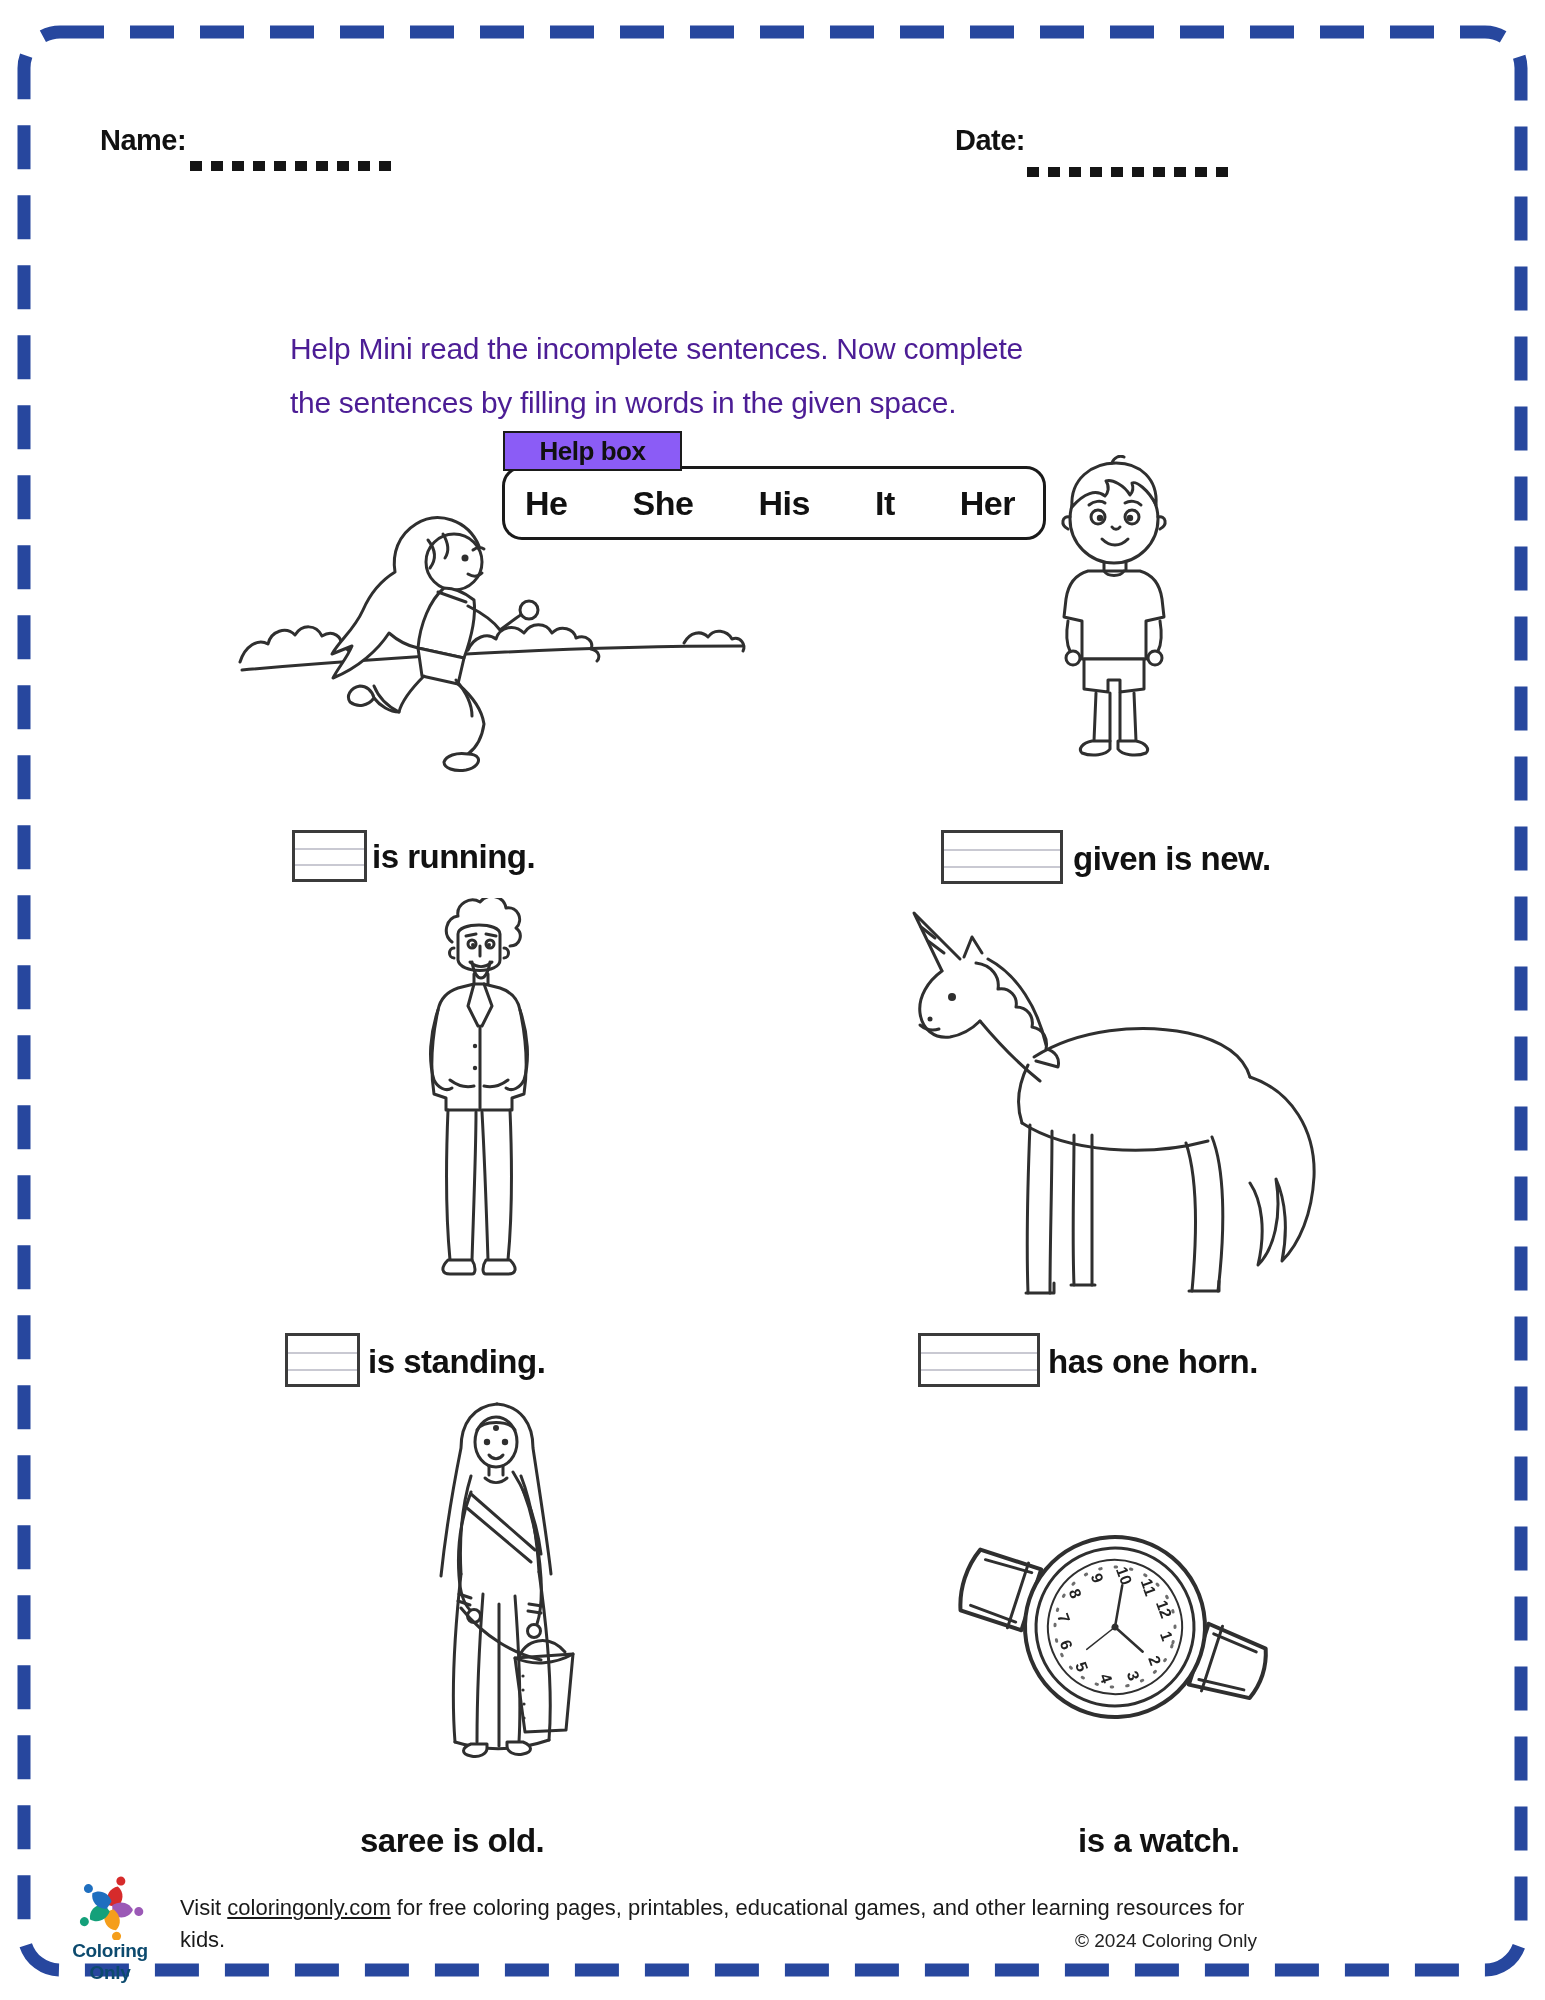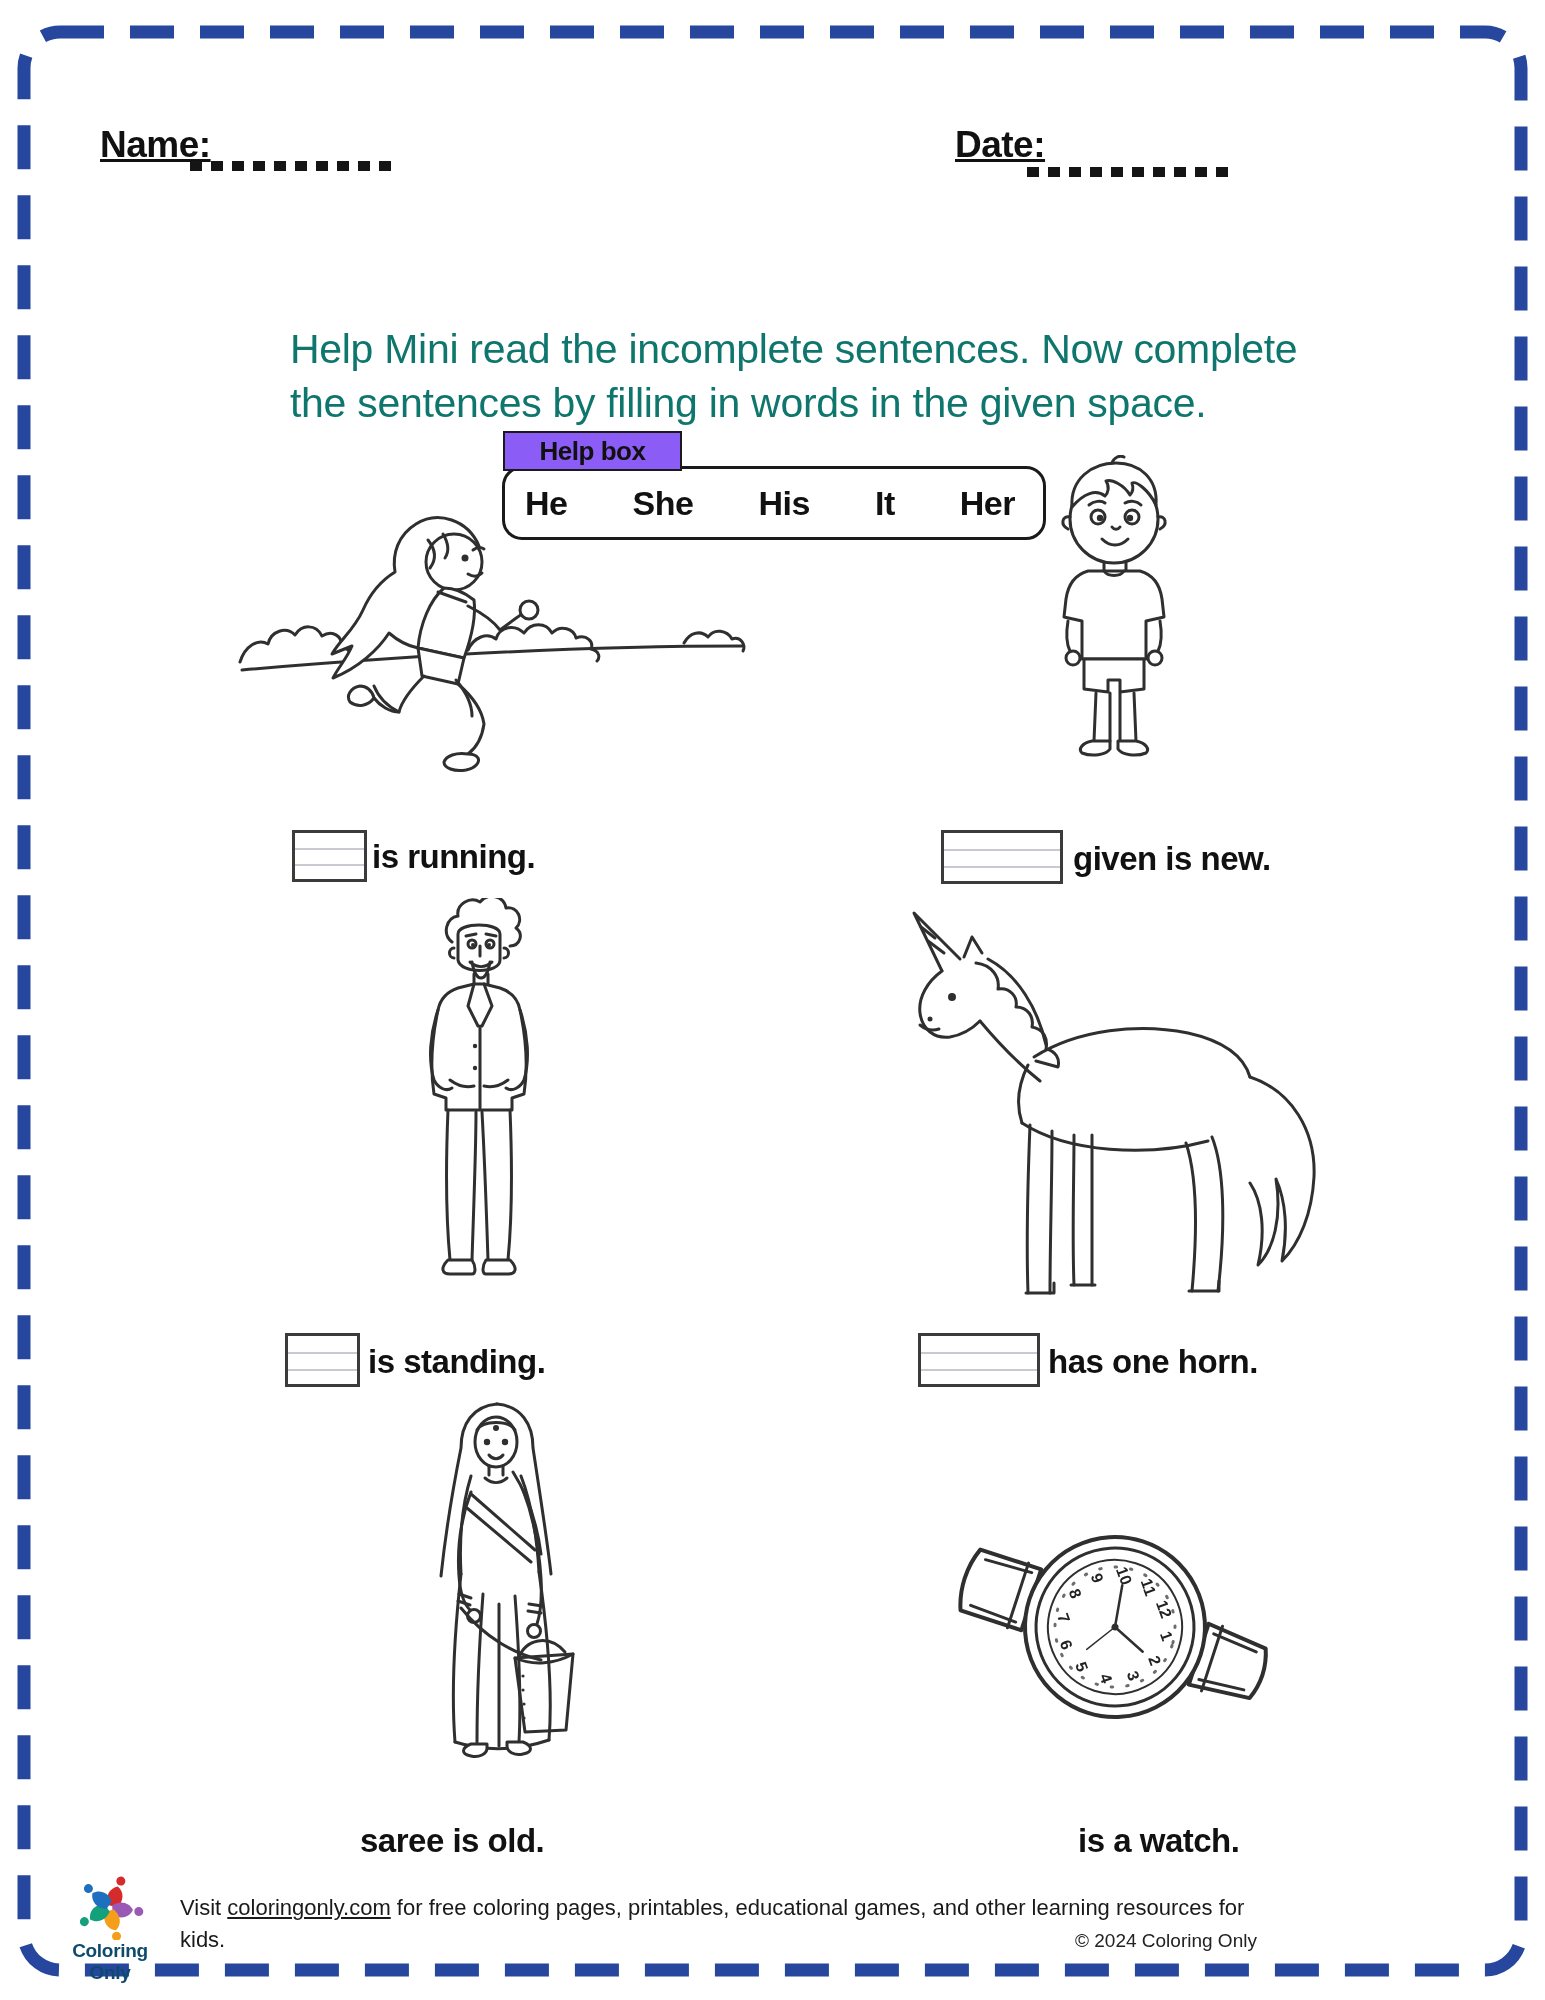--- a/index.html
+++ b/index.html
@@ -1,24 +1,24 @@
 <!DOCTYPE html>
 <html><head>
 <meta charset="utf-8">
 <style>
   html,body{margin:0;padding:0;background:#fff;}
   .page{
     position:relative;width:1545px;height:2000px;background:#fff;overflow:hidden;
     font-family:"Liberation Sans",sans-serif;color:#111;
   }
   .abs{position:absolute;}
-  .label-bold{font-weight:700;font-size:37px;letter-spacing:-0.5px;text-decoration:underline;}
+  .label-bold{font-weight:700;font-size:29px;letter-spacing:-0.5px;}
   .write-line{height:10px;background:repeating-linear-gradient(90deg,#151515 0 12px,transparent 12px 21px);}
   .title{font-weight:700;font-size:42px;letter-spacing:-0.5px;text-align:center;}
-  .instructions{font-size:41px;line-height:54px;letter-spacing:-0.3px;color:#0f766e;}
+  .instructions{font-size:30px;line-height:54px;letter-spacing:-0.3px;color:#4c1d95;}
   .help-label{
     background:#8b5cf6;border:2px solid #1a1a1a;font-weight:700;font-size:26px;
     display:flex;align-items:center;justify-content:center;z-index:3;letter-spacing:-0.5px;
   }
   .help-wordbox{
     background:#fff;border:3px solid #1a1a1a;border-radius:20px;z-index:2;
     display:flex;align-items:center;justify-content:space-between;
     padding:0 28px 0 20px;font-weight:700;font-size:34px;letter-spacing:-0.5px;box-sizing:border-box;gap:26px;
   }
   .blank-box{background:#fff;border:3px solid #3b3b3b;box-sizing:border-box;}

